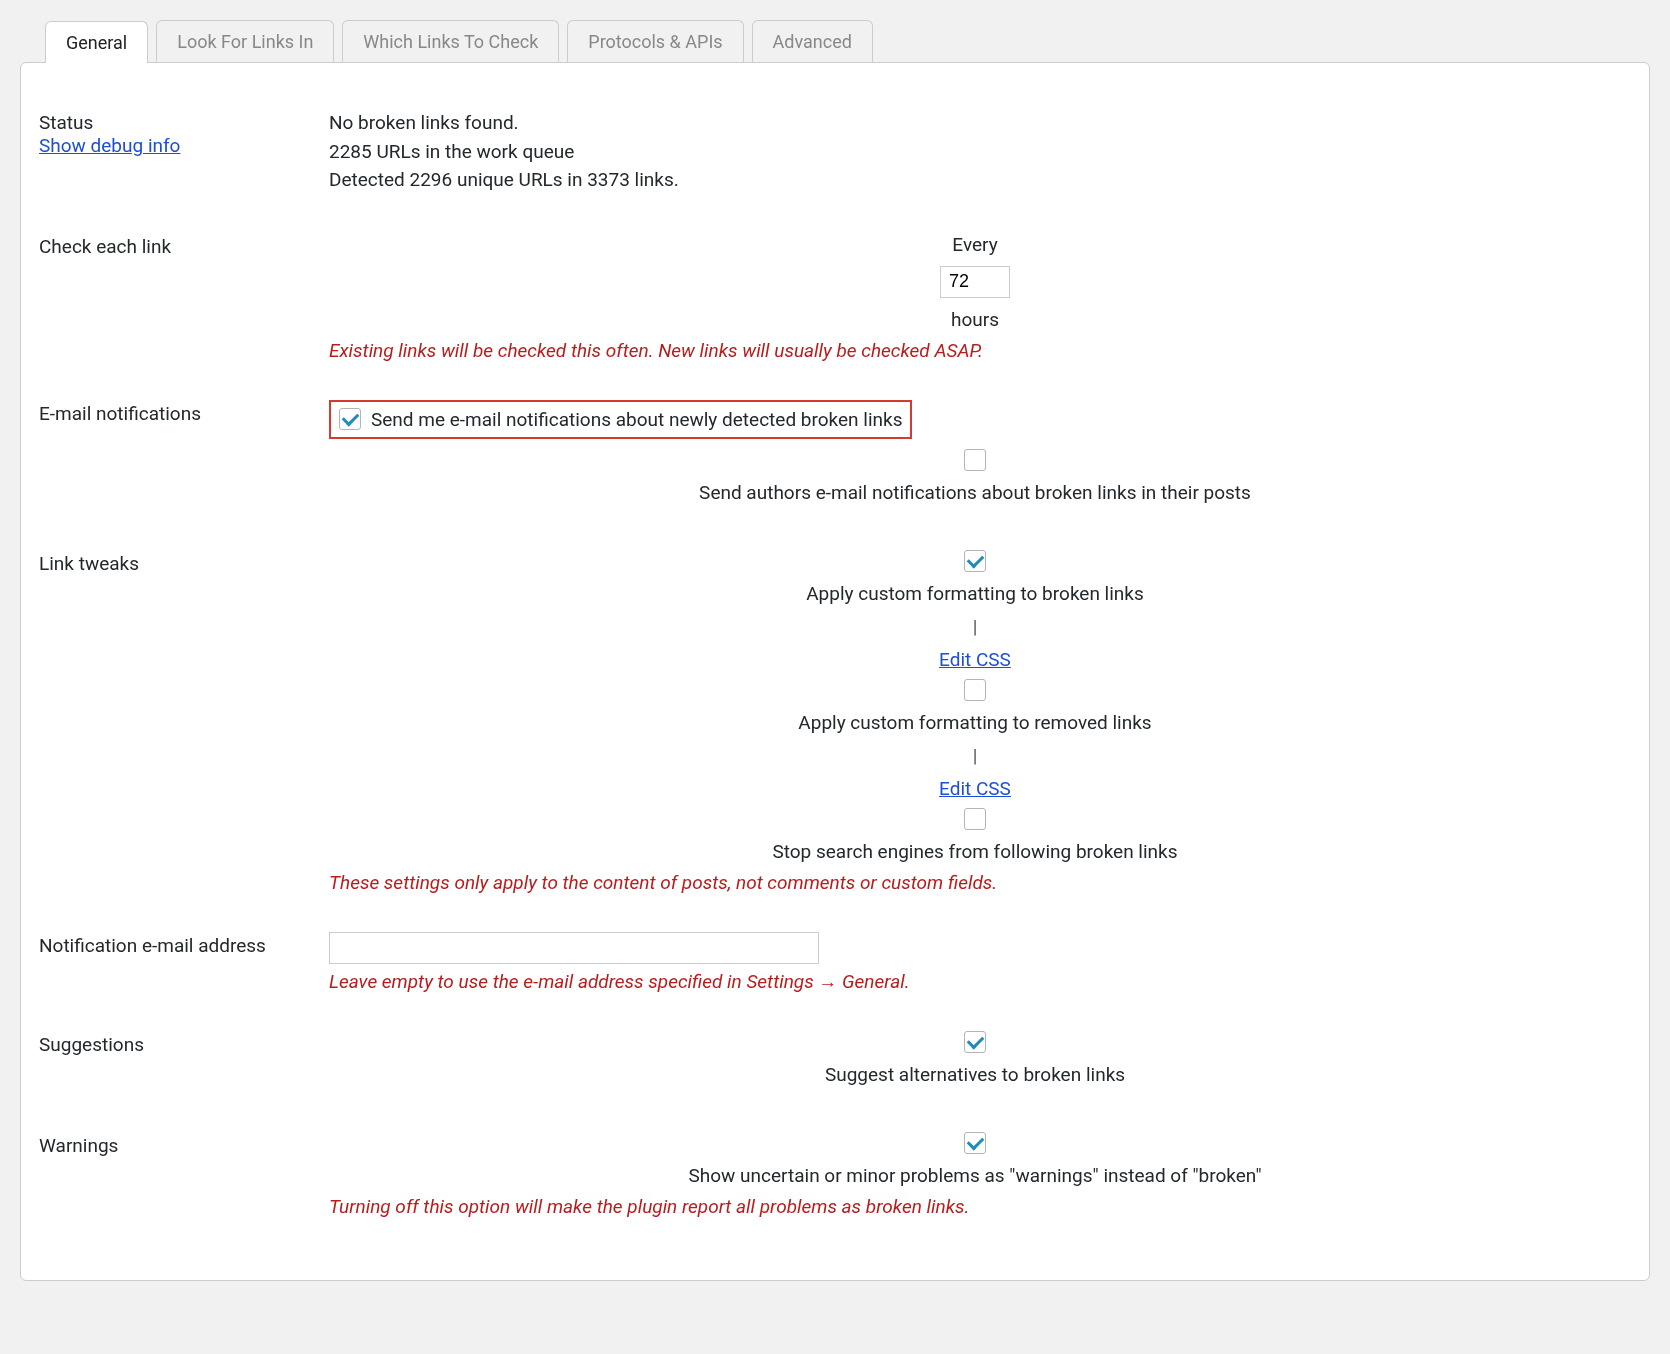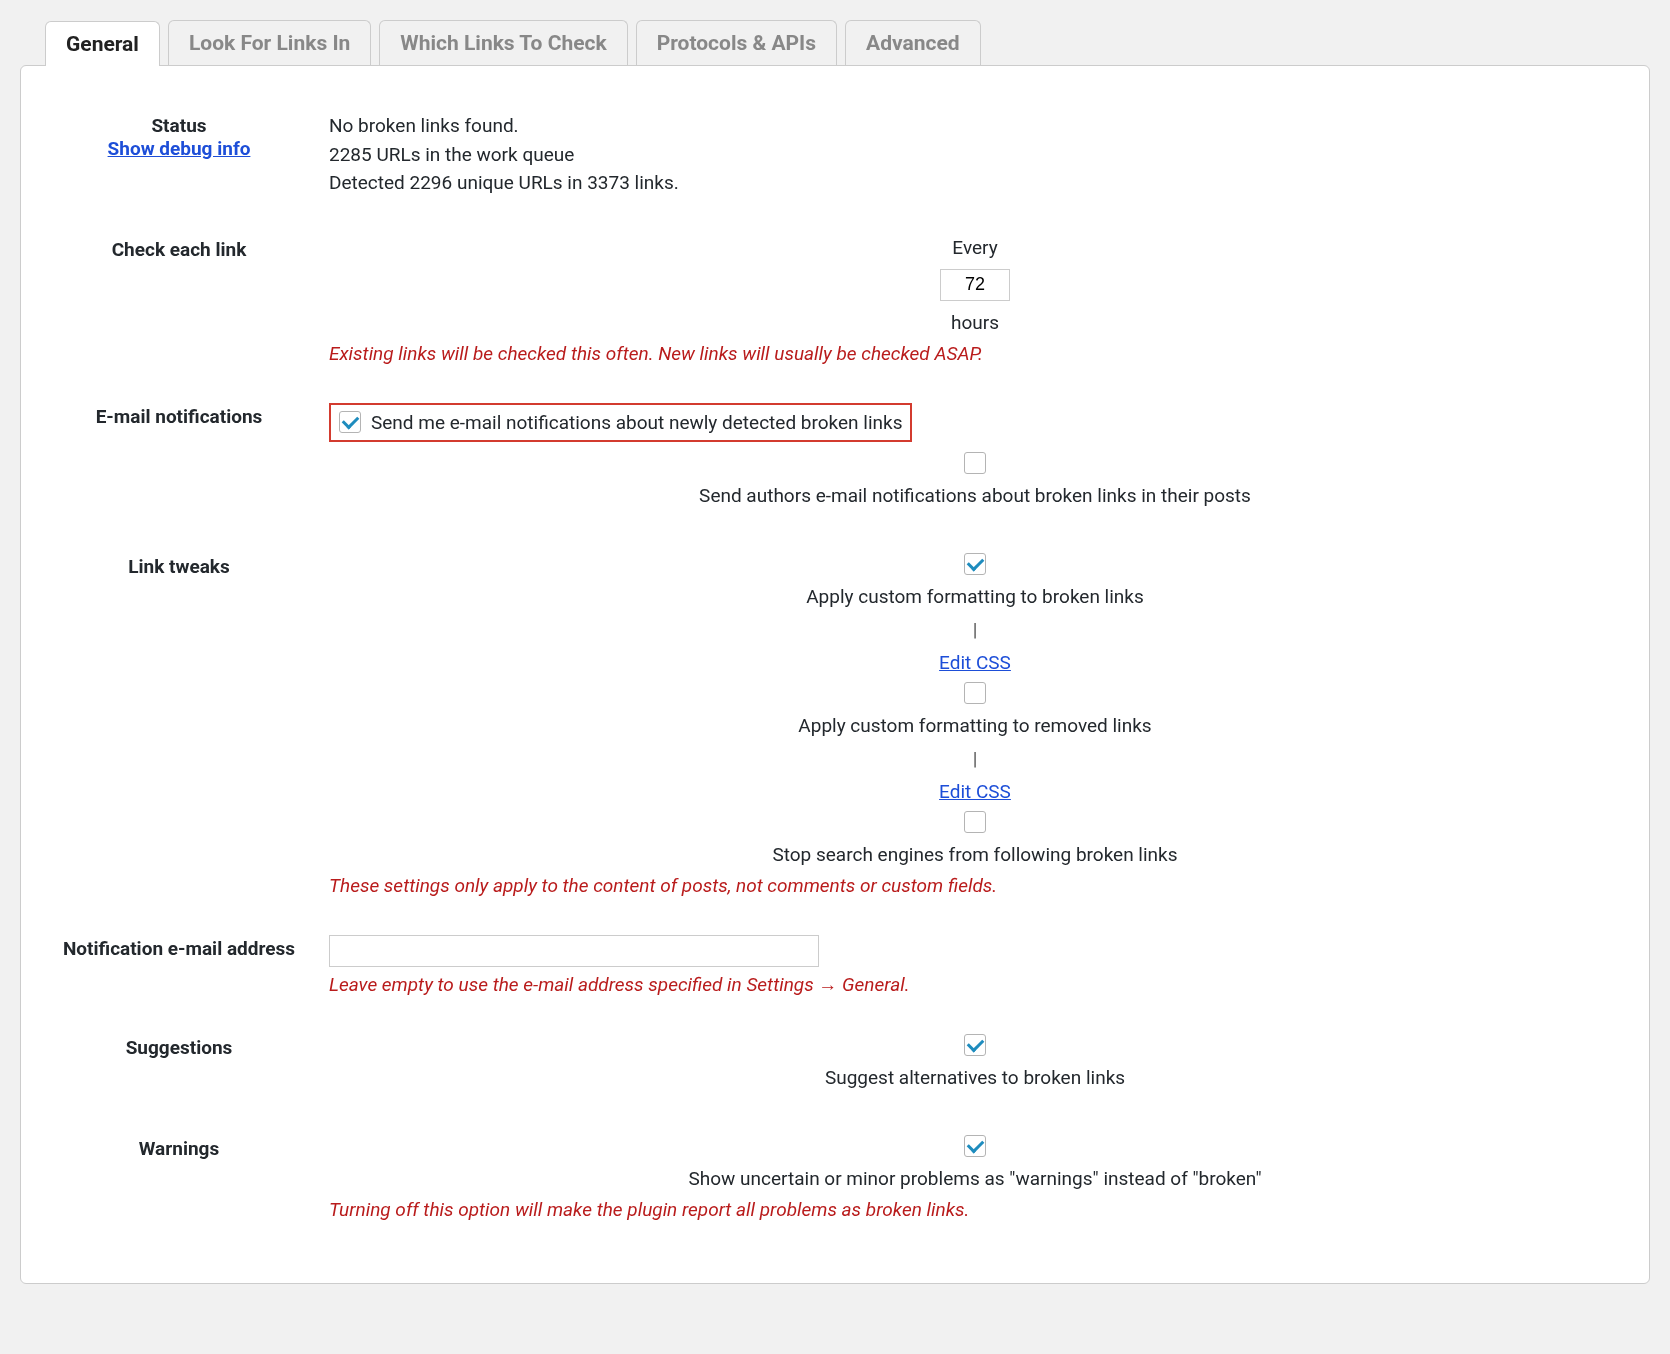--- a/index.html
+++ b/index.html
@@ -16,65 +16,65 @@
     gap: 8px;
     margin-left: 25px;
   }
   .tab {
     padding: 10px 20px;
     border: 1px solid #ccc;
     border-bottom: none;
     border-radius: 6px 6px 0 0;
     background: #f1f1f1;
     color: #888;
-    font-weight: 700;
+    font-weight: 400;
     cursor: pointer;
-    font-size: 21px;
+    font-size: 18px;
   }
   .tab.active {
     background: #fff;
     color: #222;
     border-color: #ccc;
     position: relative;
     top: 1px;
   }
   .panel {
     background: #fff;
     border: 1px solid #ccc;
     border-radius: 6px;
     padding: 30px 18px 40px 18px;
   }
   table.form-table {
     width: 100%;
     border-collapse: collapse;
   }
   table.form-table > tbody > tr > th {
-    text-align: center;
+    text-align: left;
     vertical-align: top;
     width: 290px;
     padding: 18px 10px 22px 0;
-    font-weight: 700;
+    font-weight: 400;
     font-size: 19px;
   }
   table.form-table > tbody > tr > td {
     vertical-align: top;
     padding: 16px 10px 22px 0;
     font-size: 19px;
   }
   a.link { color: #1d4ed8; text-decoration: underline; cursor: pointer; }
   .desc { font-style: italic; color: #b91c1c; margin-top: 6px; }
   .row-line { display: flex; align-items: center; gap: 10px; margin-bottom: 8px; flex-direction: column; }
   input[type="text"] {
     border: 1px solid #ccc;
     background: #fff;
     font-size: 18px;
     padding: 4px 8px;
     height: 32px;
   }
-  input.small { width: 70px; text-align: center; }
+  input.small { width: 70px; }
   input.wide { width: 490px; }
   .cb {
     width: 22px; height: 22px;
     border: 1px solid #b4b4b4;
     border-radius: 3px;
     background: #fff;
     display: inline-flex;
     align-items: center;
     justify-content: center;
     flex-shrink: 0;

